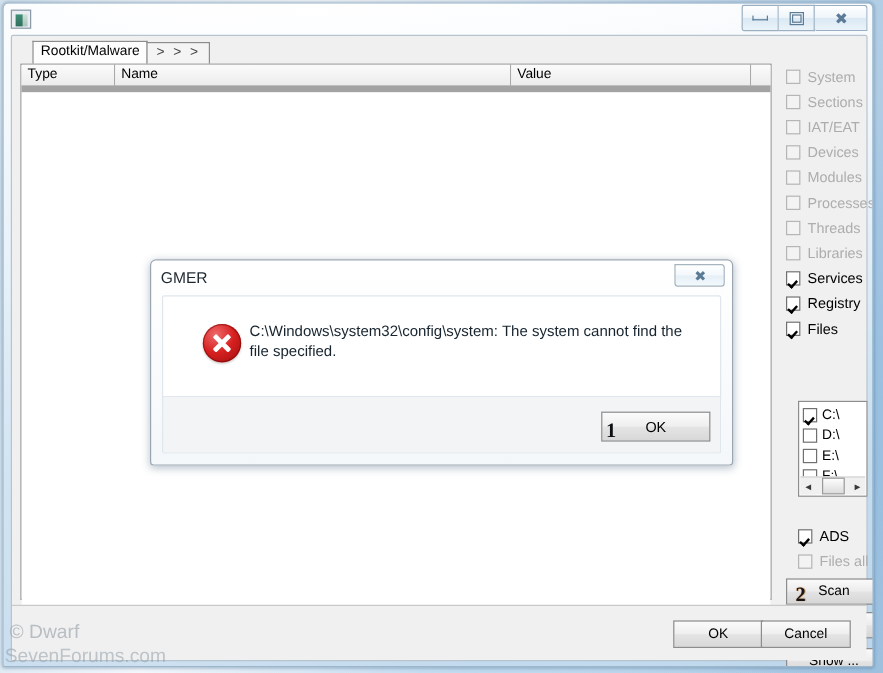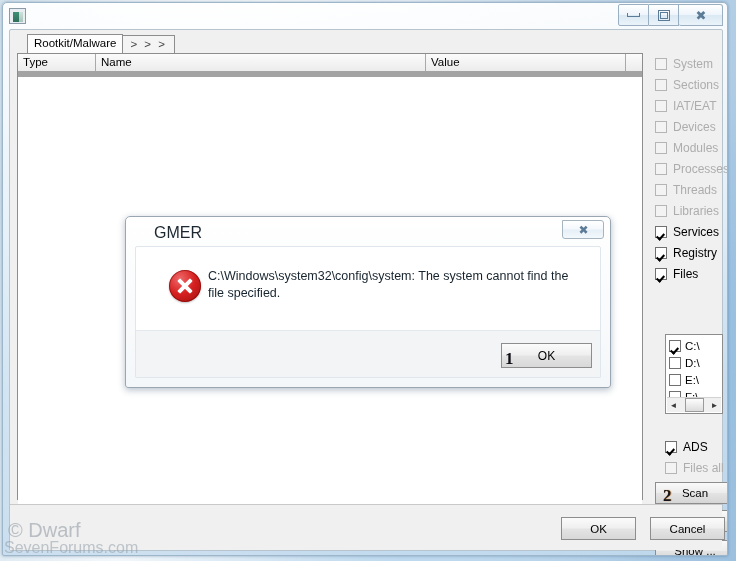--- a/index.html
+++ b/index.html
@@ -319,39 +319,39 @@
     height: 23px;
     box-sizing: border-box;
     border: 1px solid #8d8d8d;
     background: linear-gradient(180deg,#fbfbfb 0%, #efefef 48%, #e4e4e4 52%, #d8d8d8 100%);
     font-size: 11.5px;
     color: #000;
     display: flex; align-items: center; justify-content: center;
     cursor: default;
   }
   #btn-ok-main     { left: 551px; }
-  #btn-cancel-main { left: 640px; }
+  #btn-cancel-main { left: 624px; }
 
   
   #dialog {
     position: absolute;
     left: 125px; top: 216px;
     width: 486px;
     height: 172px;
     box-sizing: border-box;
     border: 1px solid #9aa7b3;
     border-radius: 5px 5px 3px 3px;
     background: linear-gradient(180deg,#ffffff 0%, #fbfcfd 36%, #f4f7fa 100%);
     box-shadow: 0 2px 7px rgba(30,60,90,.33);
     overflow: hidden;
   }
   #dlg-title {
     position: absolute;
-    left: 28px; top: 7px;
-    font-size: 16px;
+    left: 8px; top: 7px;
+    font-size: 13px;
     color: #1d2730;
   }
   #dlg-close {
     position: absolute;
     right: 6px; top: 3px;
     width: 42px; height: 19px;
     box-sizing: border-box;
     border: 1px solid #a6b4c0;
     border-radius: 0 3px 3px 3px;
     background: linear-gradient(180deg,#ffffff 0%, #f3f8fc 48%, #e6eff7 52%, #f3f9fc 100%);
@@ -431,21 +431,21 @@
   #watermark {
     position: absolute;
     left: 4px; bottom: 2px;
     width: 144px;
     height: 44px;
     pointer-events: none;
   }
   #wm1 {
     position: absolute;
     left: 4px; top: 4px;
-    font-size: 20px;
+    font-size: 16px;
     color: rgba(150,160,168,.62);
   }
   #wm2 {
     position: absolute;
     left: 0px; top: 24px;
     font-size: 16px;
     color: rgba(150,162,172,.58);
     text-align: right;
   }
 </style>

